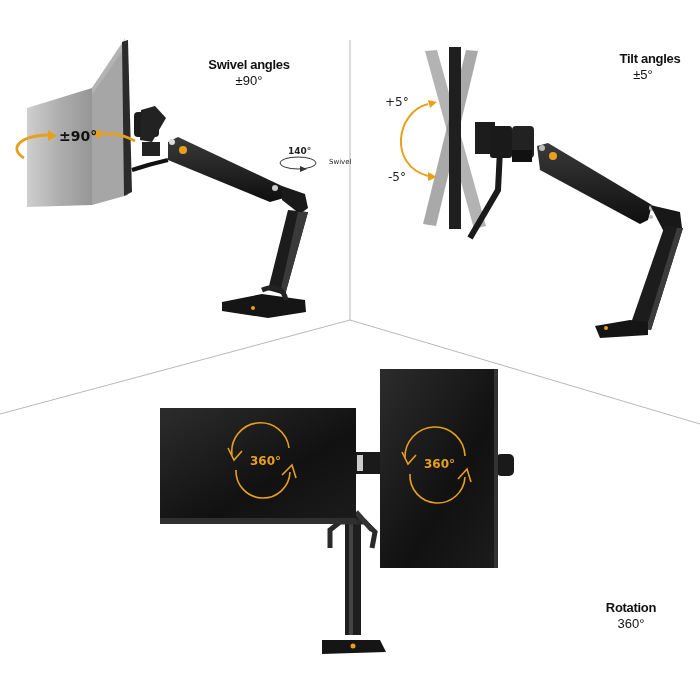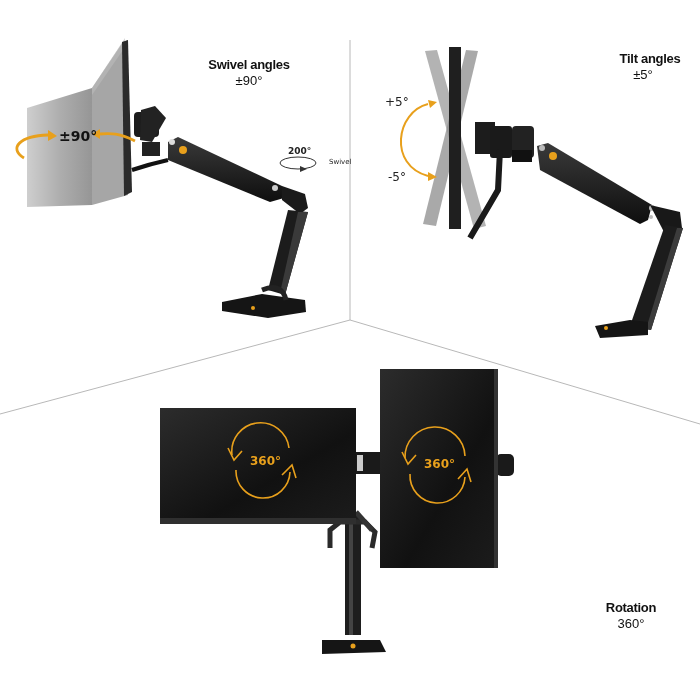--- a/index.html
+++ b/index.html
@@ -61,21 +61,21 @@
 
     <path d="M24,158 C8,148 20,136 48,135" stroke="#e8a01c" stroke-width="2.8" fill="none"></path>
     <polygon points="48,130 57,136 48,141" fill="#e8a01c"></polygon>
     <path d="M135,141 C120,133 110,133 100,134" stroke="#e8a01c" stroke-width="2.8" fill="none"></path>
     <polygon points="100,129 92,134 100,139" fill="#e8a01c"></polygon>
 
     <ellipse cx="298" cy="163" rx="18" ry="6" stroke="#333" stroke-width="1" fill="none"></ellipse>
     <polygon points="300,166 307,169 300,172" fill="#333"></polygon>
   </svg>
   <div class="dark-txt" style="left:59px;top:128px;font-size:14px;font-weight:bold;color:#111;">±90°</div>
-  <div class="dark-txt" style="left:288px;top:146px;font-size:9px;font-weight:bold;">200°</div>
+  <div class="dark-txt" style="left:288px;top:146px;font-size:9px;font-weight:bold;">140°</div>
   <div class="dark-txt" style="left:285px;top:158px;font-size:7px;margin-left:44px;">Swivel</div>
   <div class="label" style="left:196px;top:57px;width:90px;margin-left:8px;">
     <div class="t">Swivel angles</div>
     <div class="v">±90°</div>
   </div>
 </div>
 
 <div>
   <svg width="700" height="700">
 

